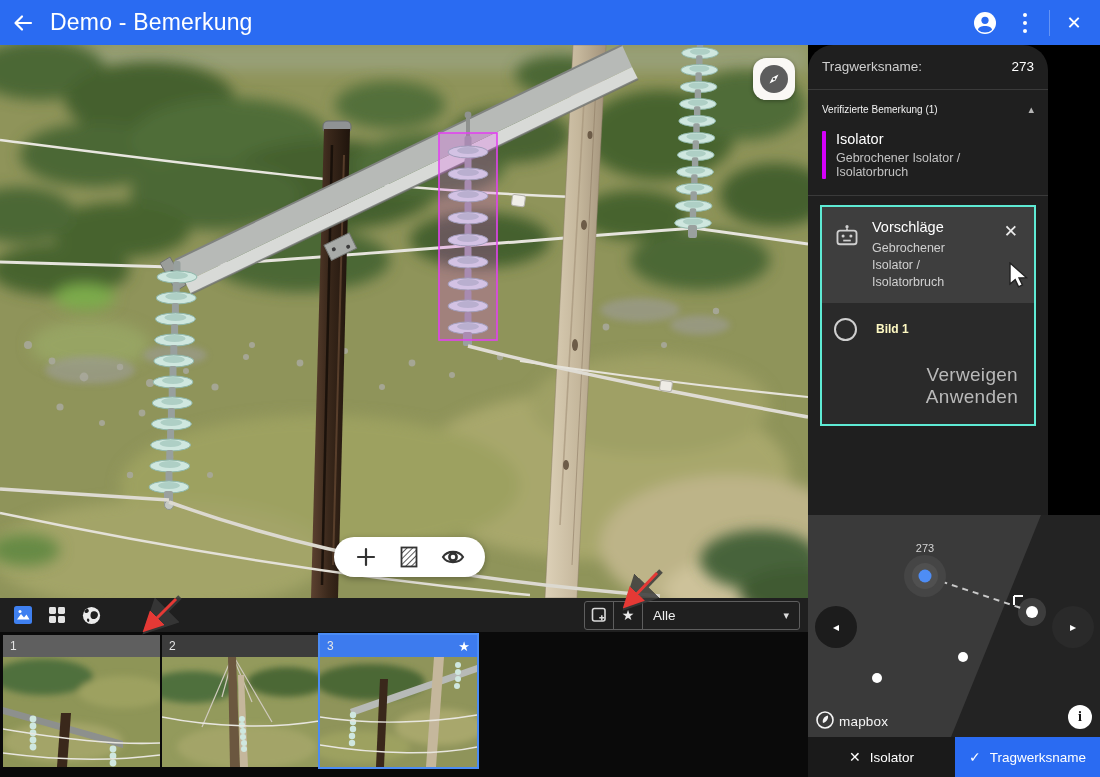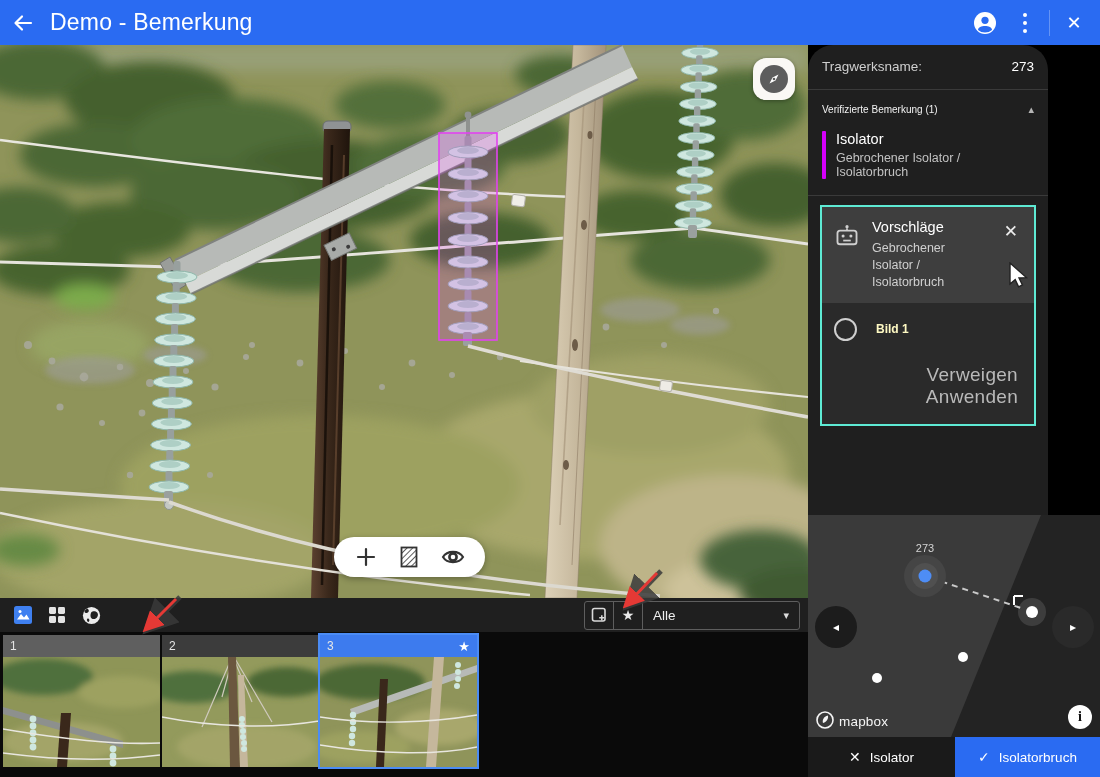--- a/index.html
+++ b/index.html
@@ -583,21 +583,21 @@
       </div>
     </div>
 
     <div class="footer">
       <div class="f-btn f-reject">
         <span class="f-ic">✕</span>
         <span>Isolator</span>
       </div>
       <div class="f-btn f-done">
         <span class="f-ic">✓</span>
-        <span>Isolatorbruch</span>
+        <span>Tragwerksname</span>
       </div>
     </div>
   </div>
 
   <svg class="abs arrows-overlay" viewBox="0 0 808 777">
     <defs>
       <marker id="ah" markerWidth="7" markerHeight="7" refX="4" refY="3.5" orient="auto">
         <path d="M0,0 L7,3.5 L0,7 Z" fill="#e53935"></path>
       </marker>
       <marker id="ahs" markerWidth="7" markerHeight="7" refX="4" refY="3.5" orient="auto">

